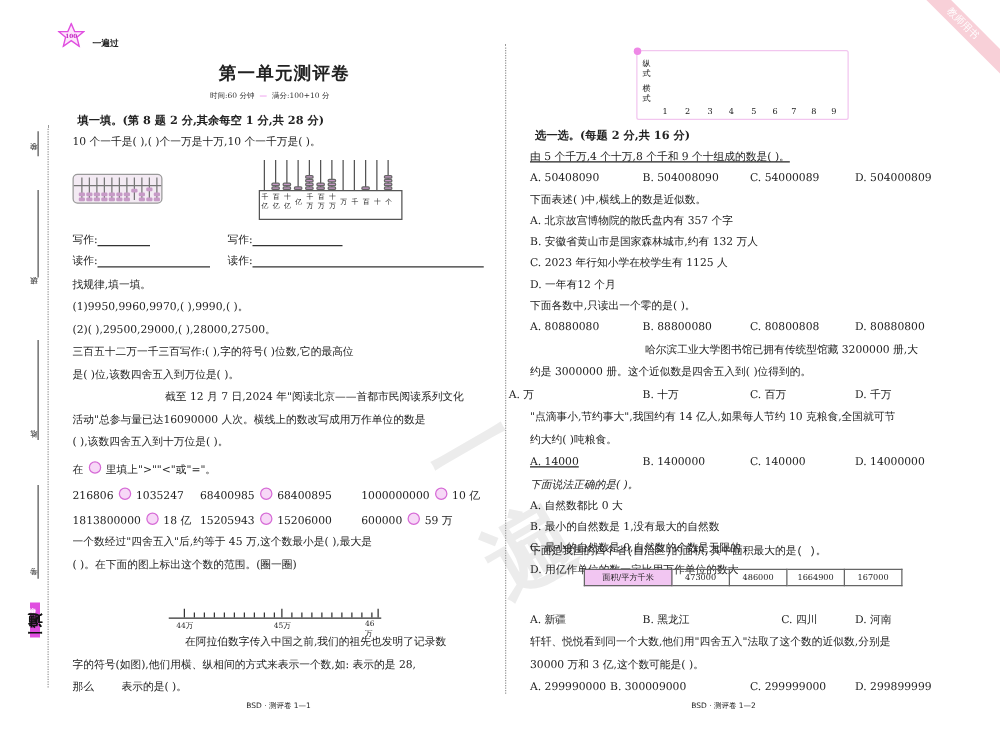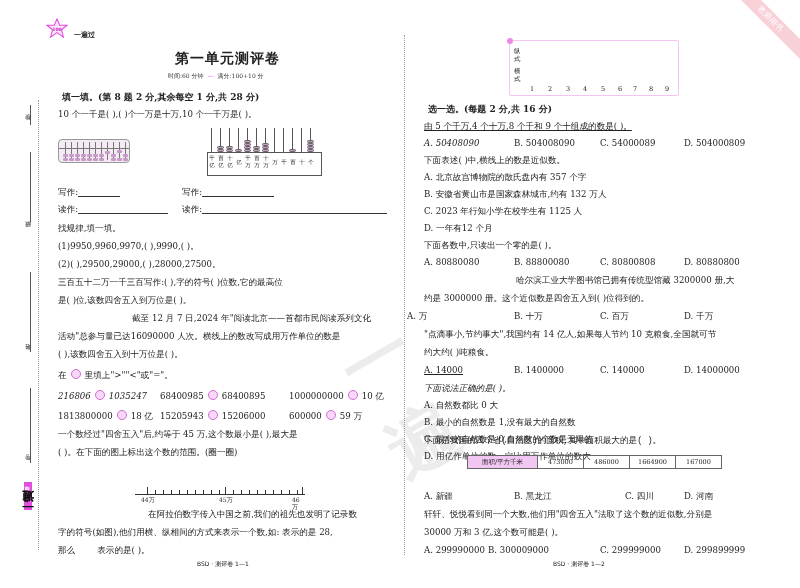--- a/index.html
+++ b/index.html
@@ -215,21 +215,21 @@
 <div class="line" style="left:58px;top:296px;">是(        )位,该数四舍五入到万位是(            )。</div>
 
 <div class="line" style="left:132px;top:314px;">截至 12 月 7 日,2024 年"阅读北京——首都市民阅读系列文化</div>
 <div class="line" style="left:58px;top:332px;">活动"总参与量已达16090000 人次。横线上的数改写成用万作单位的数是</div>
 <div class="line" style="left:58px;top:350px;">(            ),该数四舍五入到十万位是(               )。</div>
 
 <div class="line" style="left:58px;top:369px;">
   <span>在</span><span class="circle"></span><span>里填上"&gt;""&lt;"或"="。</span>
 </div>
 
-<div class="line" style="left:58px;top:390px;font-style:italic;">
+<div class="line" style="left:58px;top:390px;">
   <span>216806</span><span class="circle"></span><span>1035247</span>
 </div>
 <div class="line" style="left:160px;top:390px;">
   <span>68400985</span><span class="circle"></span><span>68400895</span>
 </div>
 <div class="line" style="left:289px;top:390px;">
   <span>1000000000</span><span class="circle"></span><span>10 亿</span>
 </div>
 <div class="line" style="left:58px;top:410px;">
   <span>1813800000</span><span class="circle"></span><span>18 亿</span>
@@ -291,21 +291,21 @@
   <div class="num" style="left:91px">5</div>
   <div class="num" style="left:108px">6</div>
   <div class="num" style="left:123px">7</div>
   <div class="num" style="left:139px">8</div>
   <div class="num" style="left:155px">9</div>
 </div>
 
 <div class="line section-head" style="left:428px;top:105px;">选一选。(每题 2 分,共 16 分)</div>
 
 <div class="line" style="left:424px;top:122px;text-decoration:underline;">由 5 个千万,4 个十万,8 个千和 9 个十组成的数是(        )。</div>
-<div class="line" style="left:424px;top:139px;font-style:italic;">A. 50408090</div>
+<div class="line" style="left:424px;top:139px;">A. 50408090</div>
 <div class="line" style="left:514px;top:139px;">B. 504008090</div>
 <div class="line" style="left:600px;top:139px;">C. 54000089</div>
 <div class="line" style="left:684px;top:139px;">D. 504000809</div>
 
 <div class="line" style="left:424px;top:156px;">下面表述(        )中,横线上的数是近似数。</div>
 <div class="line" style="left:424px;top:173px;">A. 北京故宫博物院的散氏盘内有 357 个字</div>
 <div class="line" style="left:424px;top:190px;">B. 安徽省黄山市是国家森林城市,约有 132 万人</div>
 <div class="line" style="left:424px;top:207px;">C. 2023 年行知小学在校学生有 1125 人</div>
 <div class="line" style="left:424px;top:224px;">D. 一年有12 个月</div>
 

